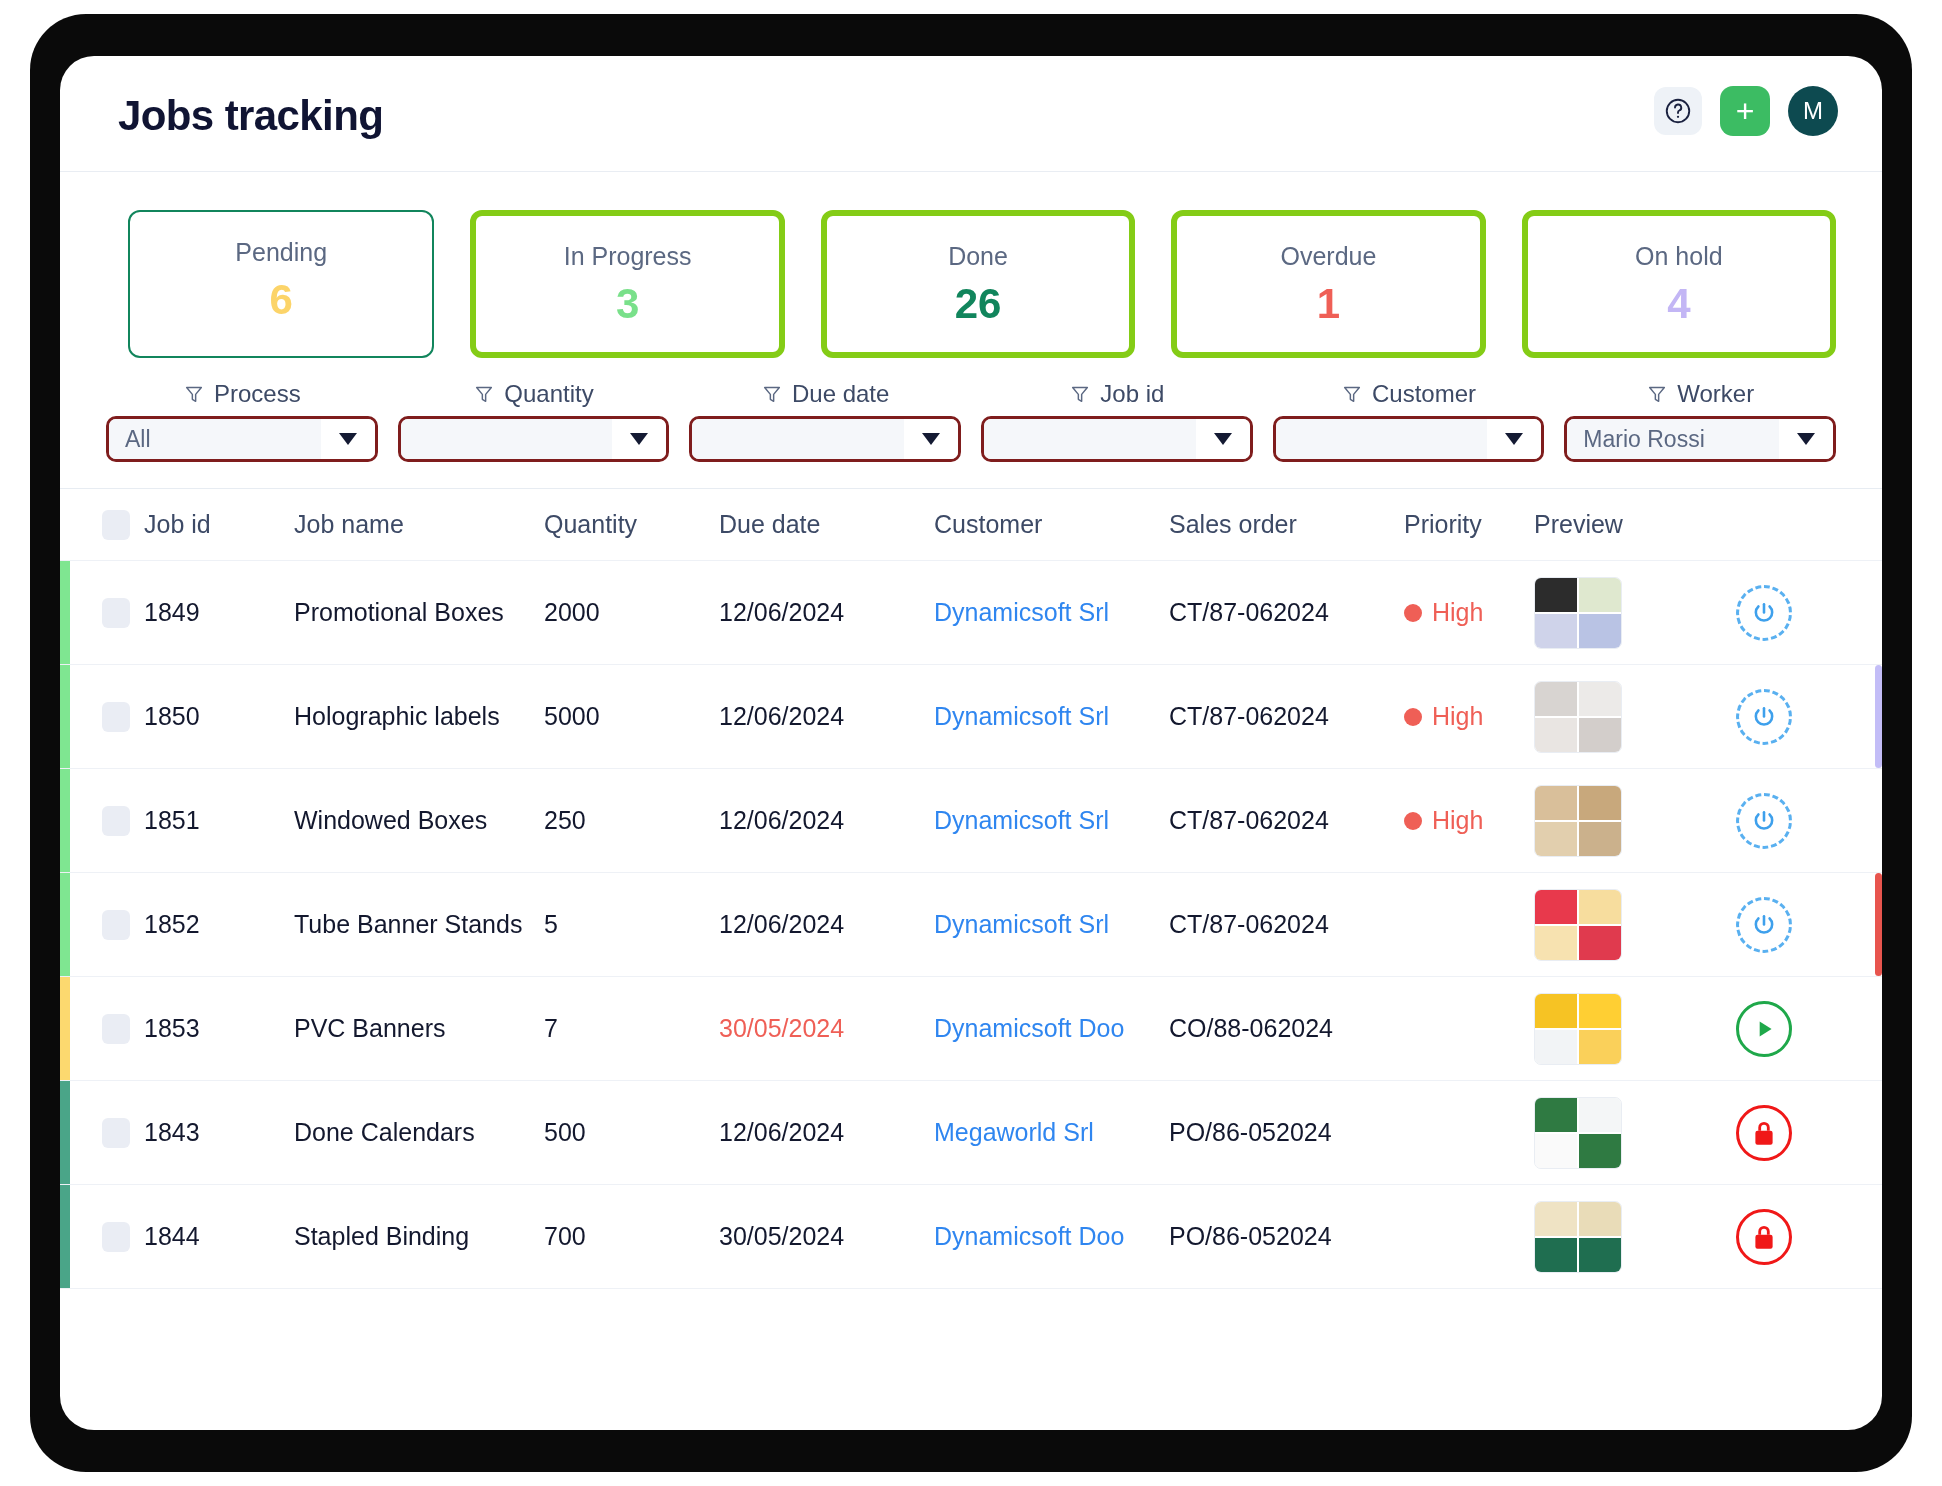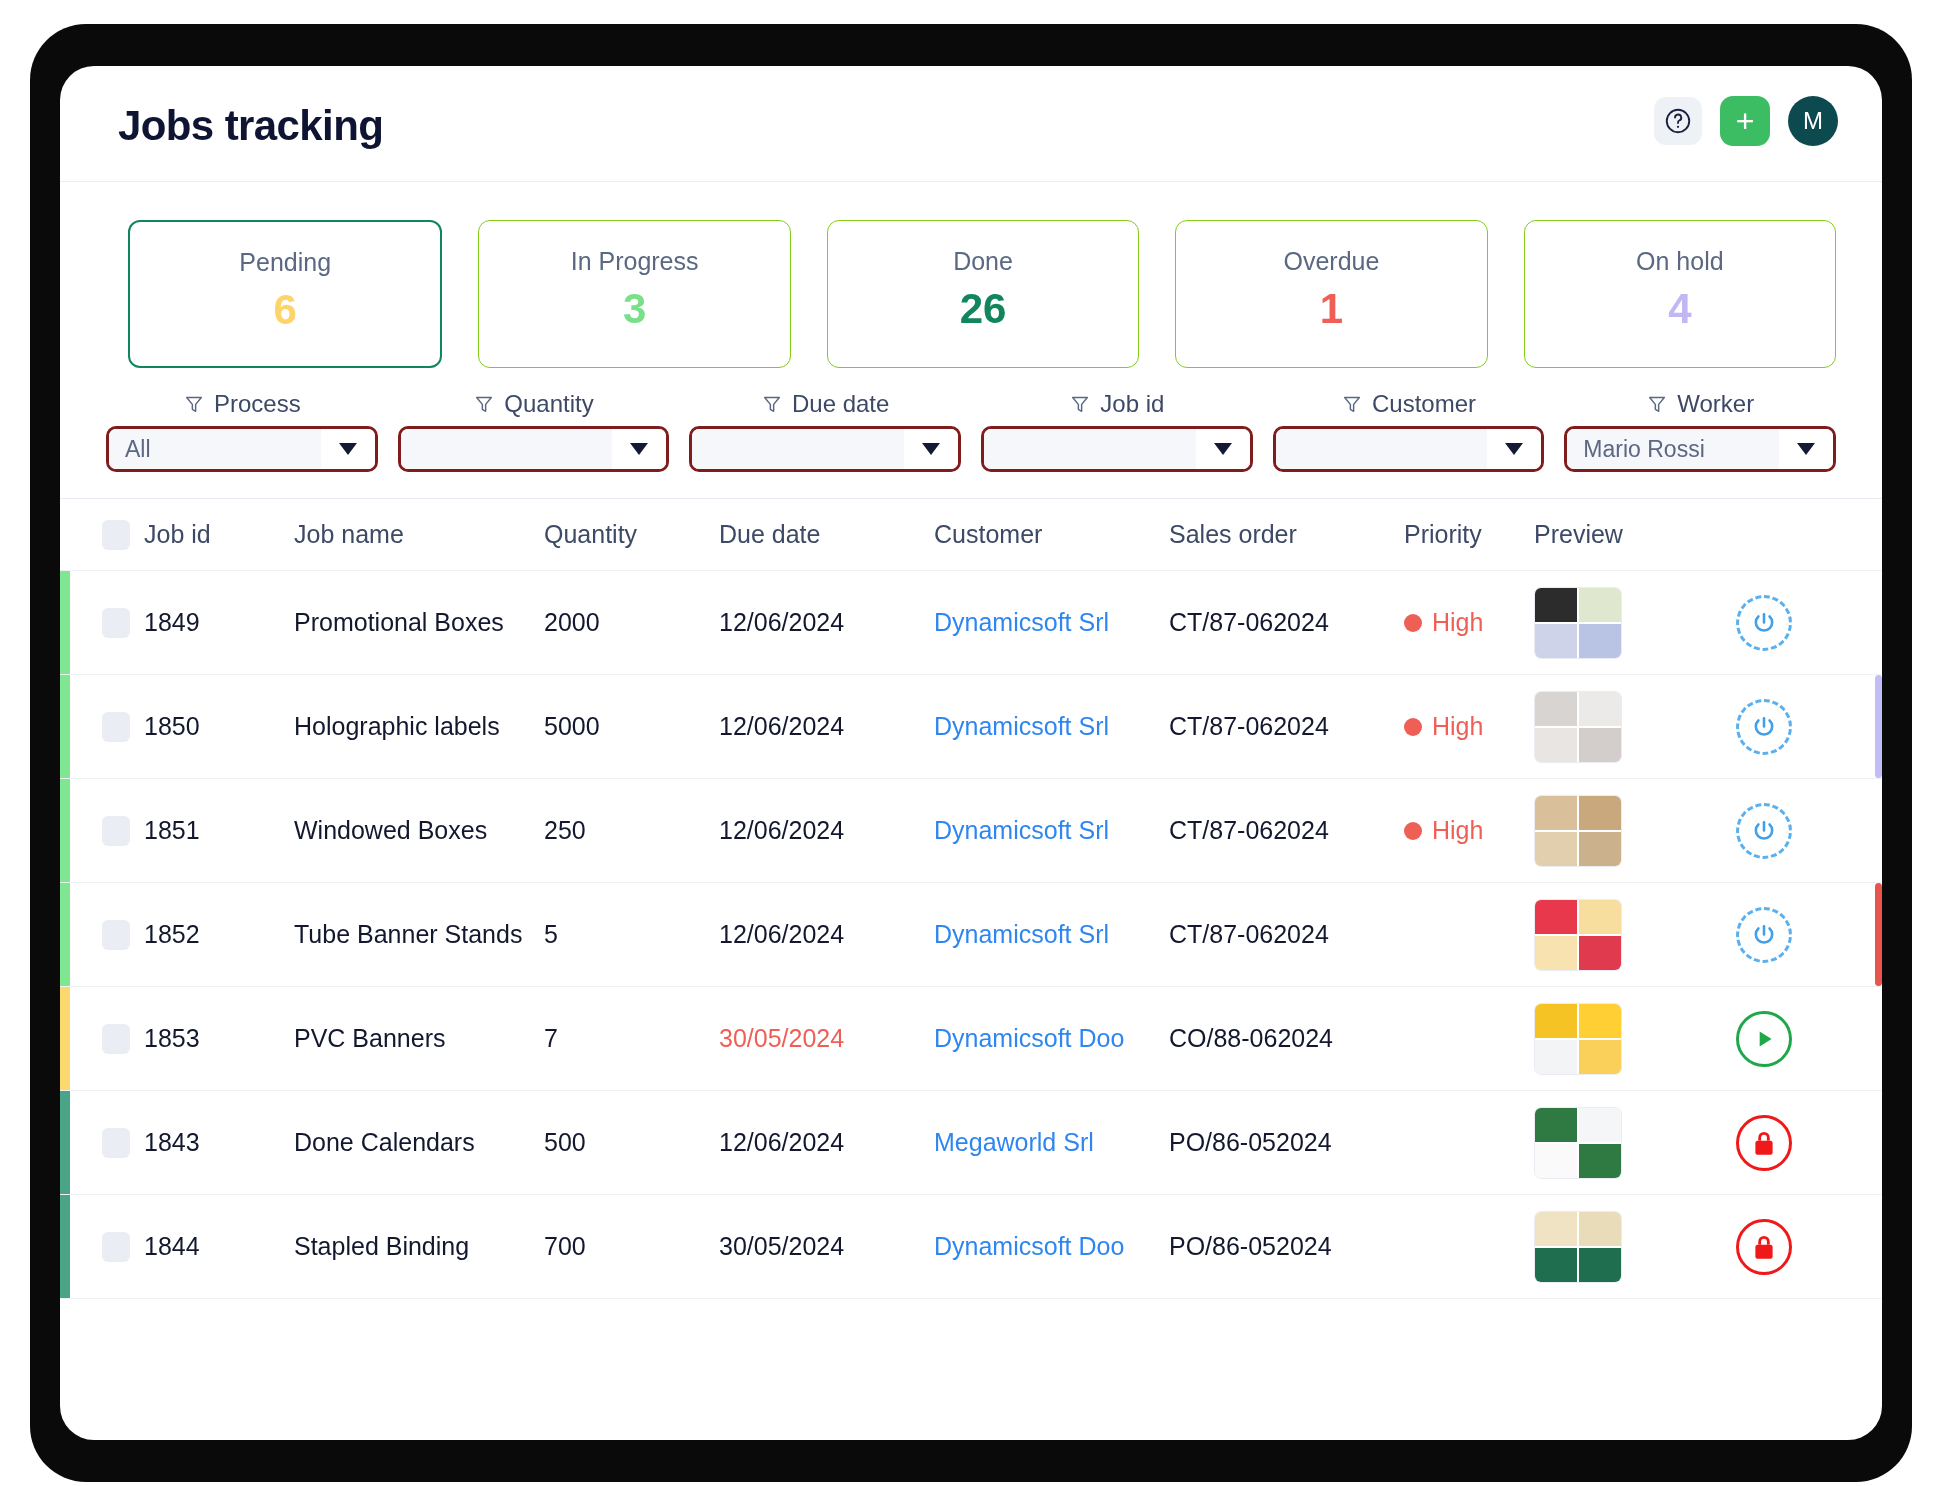--- a/index.html
+++ b/index.html
@@ -10,21 +10,20 @@
     overflow: hidden;
   }
 
   
   #device {
     position: absolute;
     left: 30px; top: 14px;
     width: 1882px; height: 1458px;
     background: #0a0a0a;
     border-radius: 56px;
-    margin-top: 10px;
   }
   #screen {
     position: absolute;
     left: 30px; top: 42px;
     width: 1822px; height: 1374px;
     background: #ffffff;
     border-radius: 34px;
     overflow: hidden;
   }
 
@@ -78,21 +77,21 @@
 
   
   .status-row {
     display: flex;
     gap: 36px;
     padding: 38px 46px 0 68px;
   }
   .status-card {
     flex: 1 1 0;
     height: 148px;
-    border: 1px solid #84cc16;
+    border: 6px solid #84cc16;
     border-radius: 12px;
     background: #fff;
     display: flex;
     flex-direction: column;
     align-items: center;
     justify-content: flex-start;
     padding-top: 26px;
   }
   .status-card.selected {
     border: 2px solid #11855c;

